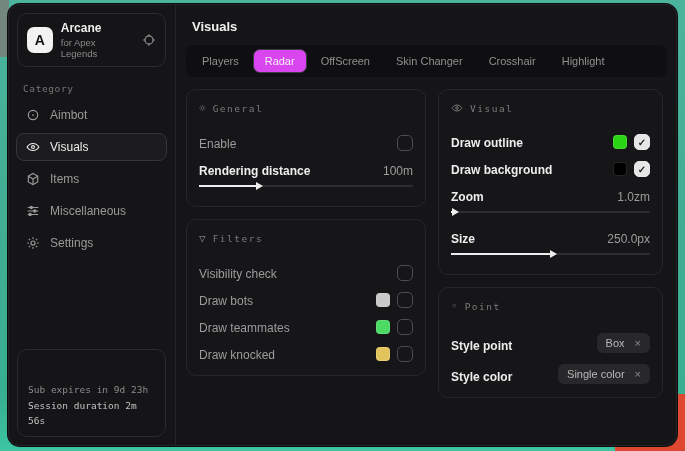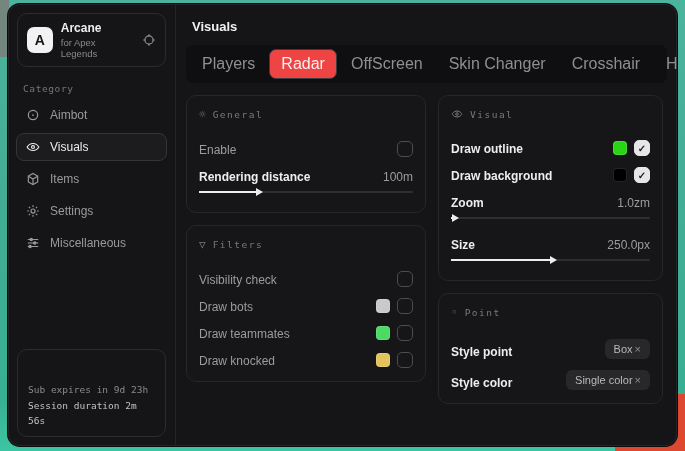--- a/index.html
+++ b/index.html
@@ -37,22 +37,22 @@
 
   .sidebar-footer { margin:auto 9px 9px; border:1px solid #2c2c30; border-radius:10px; padding:8px 10px;
     font-family:"DejaVu Sans Mono", monospace; font-size:9.5px; line-height:1.6; }
   .footer-line1 { color:#8b8b8b;margin-top:24px; }
   .footer-line2 { color:#c2c2c2; }
 
   
   .main { flex:1; display:flex; flex-direction:column; min-width:0; }
   .main-title { font-size:13px; font-weight:700; color:#f0f0f0; padding:15px 16px 11px; }
   .tabbar { margin:0 10px; background:#0f0f11; border-radius:8px; padding:4px; display:flex; gap:2px; align-items:center; }
-  .tab { font-size:16px; color:#8f8f8f; padding:5px 11px; border:1px solid transparent; border-radius:7px; cursor:pointer; white-space:nowrap; }
-  .tab.active { background:#ef4444; border-color:#3c3c40; color:#f2f2f2; }
+  .tab { font-size:11px; color:#8f8f8f; padding:5px 11px; border:1px solid transparent; border-radius:7px; cursor:pointer; white-space:nowrap; }
+  .tab.active { background:#d946ef; border-color:#3c3c40; color:#f2f2f2; }
 
   .content { display:flex; gap:12px; padding:12px 14px 12px 10px; align-items:flex-start; }
   .col-left { width:240px; min-width:240px; }
   .col-right { flex:1; }
   .panel { border:1px solid #27272b; border-radius:10px; padding:9px 12px 13px; margin-bottom:12px; background:#161618; }
   .panel-title { font-family:"DejaVu Sans Mono", monospace; font-size:9.5px; color:#7a7a7a; letter-spacing:1.5px; display:flex; align-items:center; gap:7px; margin:3px 0 9px; }
   .panel-title .pico { font-size:11px; letter-spacing:0; display:flex; }
   .panel-title svg { width:12px; height:12px; }
 
   .row { display:flex; align-items:flex-end; gap:8px; min-height:27px; }
@@ -63,21 +63,21 @@
 
   .checkbox { width:16px; height:16px; border:1.5px solid #4c4c51; border-radius:5px; cursor:pointer; background:transparent; }
   .checkbox.checked { background:#e6e6e6; border-color:#e6e6e6; color:#1b1b1b; display:flex; align-items:center; justify-content:center; font-size:10px; font-weight:700; }
   .swatch { width:14px; height:14px; border-radius:4px; box-shadow:inset 0 0 0 1px rgba(255,255,255,.14); cursor:pointer; }
 
   .slider { position:relative; height:10px; margin:3px 0 2px; cursor:pointer; }
   .slider-track { position:absolute; left:0; right:0; top:4px; height:2px; background:#2e2e32; border-radius:2px; }
   .slider-fill { position:absolute; left:0; top:4px; height:2px; background:#ededed; }
   .slider-thumb { position:absolute; top:1px; width:0; height:0; border-top:4px solid transparent; border-bottom:4px solid transparent; border-left:7px solid #ededed; }
 
-  .chip { background:#28282b; border-radius:6px; padding:4px 9px; font-size:11px; color:#b8b8b8; display:flex; align-items:center; gap:2px; cursor:pointer; }
+  .chip { background:#28282b; border-radius:6px; padding:4px 9px; font-size:11px; color:#b8b8b8; display:flex; align-items:center; gap:10px; cursor:pointer; }
   .chip-x { color:#8d8d8d; }
   .point-row { min-height:31px; }
 </style>
 </head>
 <body>
 
 <div class="bg-patch-gray"></div>
 <div class="bg-patch-red"></div>
 
 <div class="window">
@@ -123,36 +123,36 @@
           <svg viewBox="0 0 24 24" fill="none" stroke="currentColor" stroke-width="2">
             <path d="M12 2.5l8 4.5v10l-8 4.5-8-4.5V7z"></path>
               <path d="M12 12L4 7.3M12 12l8-4.7M12 12v9.5"></path>
           </svg>
         </span>
         <span>Items</span>
       </div>
       <div class="nav-item">
         <span class="ico">
           <svg viewBox="0 0 24 24" fill="none" stroke="currentColor" stroke-width="2">
-            <circle cx="12" cy="12" r="3.5"></circle>
-            <path d="M12 2v3M12 19v3M2 12h3M19 12h3M4.9 4.9l2.1 2.1M17 17l2.1 2.1M19.1 4.9L17 7M7 17l-2.1 2.1"></path>
-          </svg>
-        </span>
-        <span>Settings</span>
-      </div>
-      <div class="nav-item">
-        <span class="ico">
-          <svg viewBox="0 0 24 24" fill="none" stroke="currentColor" stroke-width="2">
             <path d="M3 6h18M3 12h18M3 18h18"></path>
               <circle cx="9" cy="6" r="2" fill="currentColor"></circle>
               <circle cx="15" cy="12" r="2" fill="currentColor"></circle>
               <circle cx="7" cy="18" r="2" fill="currentColor"></circle>
           </svg>
         </span>
         <span>Miscellaneous</span>
+      </div>
+      <div class="nav-item">
+        <span class="ico">
+          <svg viewBox="0 0 24 24" fill="none" stroke="currentColor" stroke-width="2">
+            <circle cx="12" cy="12" r="3.5"></circle>
+            <path d="M12 2v3M12 19v3M2 12h3M19 12h3M4.9 4.9l2.1 2.1M17 17l2.1 2.1M19.1 4.9L17 7M7 17l-2.1 2.1"></path>
+          </svg>
+        </span>
+        <span>Settings</span>
       </div>
     </div>
 
     <div class="sidebar-footer">
       <div class="footer-line1">Sub expires in 9d 23h</div>
       <div class="footer-line2">Session duration 2m 56s</div>
     </div>
   </div>
 
   <div class="main">

